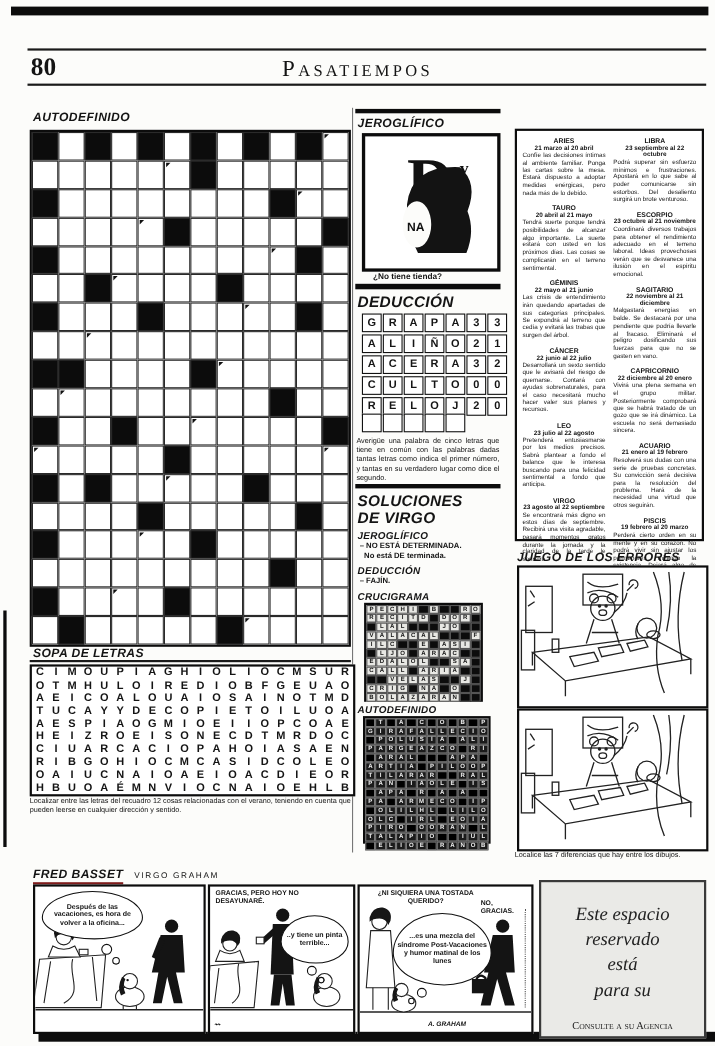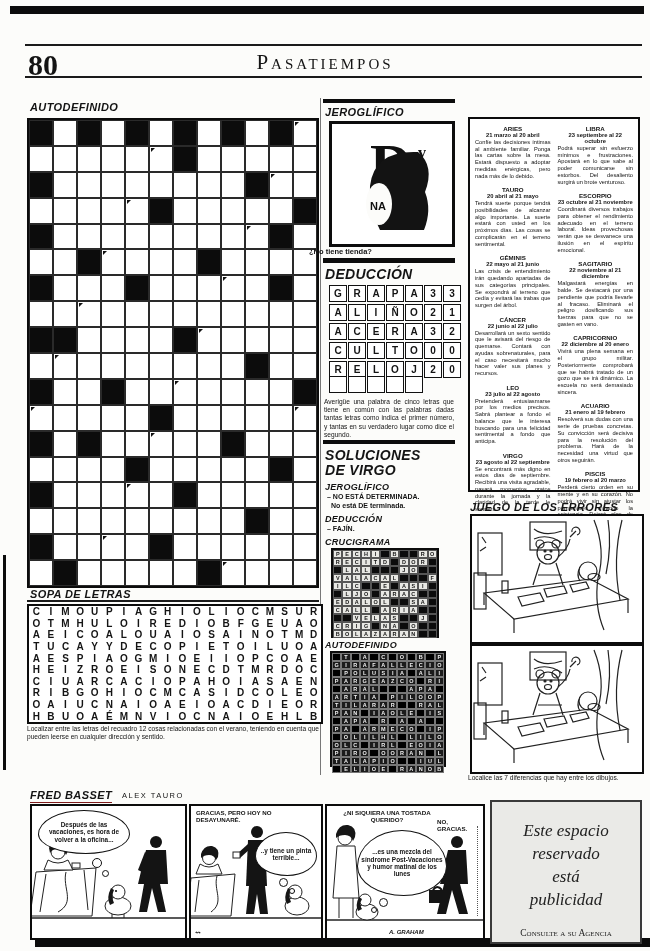--- a/index.html
+++ b/index.html
@@ -2,21 +2,21 @@
 <html><head>
 <meta charset="utf-8">
 <style>
   html,body{margin:0;padding:0;background:#d8d8d4;}
   #page{position:relative;width:650px;height:951px;background:#fcfcfa;margin:0 auto;
         font-family:"Liberation Sans",sans-serif;color:#141414;overflow:hidden;}
   .abs{position:absolute;}
   .bar{background:#0c0c0c;}
   .rule{background:#1a1a1a;}
   
-  .pagenum{font-family:"Liberation Serif",serif;font-size:30px;font-weight:bold;}
+  .pagenum{font-family:"Liberation Serif",serif;font-size:23px;font-weight:bold;}
   .masthead{font-family:"Liberation Serif",serif;font-variant:small-caps;font-size:21px;letter-spacing:3px;text-align:center;}
   .paperinfo{font-size:7.5px;color:#3c3c3c;text-align:right;line-height:1.35;}
   
   .sect{font-weight:bold;font-style:italic;font-size:11px;letter-spacing:.4px;}
   .sect-big{font-weight:bold;font-style:italic;font-size:14px;letter-spacing:.3px;}
   
   .xgrid{display:grid;border:2px solid #0c0c0c;background:#fff;}
   .xgrid .c{border:1px solid #2a2a2a;position:relative;background:#fff;}
   .xgrid .c.blk{background:#0c0c0c;}
   .xgrid .c.arr:before{content:"";position:absolute;left:1px;top:1px;border-top:4px solid #111;border-right:4px solid transparent;}
@@ -503,21 +503,21 @@
   <div class="abs sect" style="left:325px;top:106px;">JEROGLÍFICO</div>
   <div class="abs" style="left:329px;top:121px;width:120px;height:120px;border:3px solid #0c0c0c;background:#fff;">
     <svg width="114" height="114" viewBox="0 0 114 114">
       <text x="38" y="60" font-family="Liberation Serif, serif" font-size="58" font-weight="bold" fill="#111">D</text>
       <text x="86" y="34" font-family="Liberation Serif, serif" font-size="16" font-weight="bold" fill="#111">v</text>
       <path d="M86,28 Q42,26 38,62 Q36,84 48,106 L92,106 Q100,86 93,68 Q103,42 86,28 Z" fill="#131313"></path>
       <ellipse cx="47" cy="80" rx="13" ry="21" fill="#fcfcfa"></ellipse>
       <text x="38" y="86" font-family="Liberation Sans, sans-serif" font-size="11" font-weight="bold" fill="#111">NA</text>
     </svg>
   </div>
-  <div class="abs caption-b" style="left:309px;top:247px;">¿No tiene tienda?</div>
+  <div class="abs caption-b" style="left:339px;top:247px;">¿No tiene tienda?</div>
 
   <div class="abs bar" style="left:323px;top:258px;width:132px;height:5px;"></div>
   <div class="abs sect-big" style="left:325px;top:266px;">DEDUCCIÓN</div>
   <div id="ded-words" class="abs" style="left:329px;top:285px;">
       <div class="dedrow">
         <div class="dedcell">G</div>
         <div class="dedcell">R</div>
         <div class="dedcell">A</div>
         <div class="dedcell">P</div>
         <div class="dedcell">A</div>
@@ -999,22 +999,22 @@
         <use href="#errores-art"></use>
       </svg>
   </div>
   <div class="abs panel" style="left:470px;top:644px;width:170px;height:126px;">
     <svg width="166" height="122" viewBox="0 0 166 120">
         <use href="#errores-art"></use>
       </svg>
   </div>
   <div class="abs tiny" style="left:468px;top:774px;width:174px;text-align:left;">Localice las 7 diferencias que hay entre los dibujos.</div>
 
-  <div class="abs sect" style="left:30px;top:789px;border-bottom:1px solid #7f1d1d;padding-bottom:1px;">FRED BASSET</div>
-  <div class="abs" style="left:122px;top:791px;font-size:7.5px;letter-spacing:1.5px;">ALEX TAURO</div>
+  <div class="abs sect" style="left:30px;top:789px;border-bottom:3px solid #7f1d1d;padding-bottom:1px;">FRED BASSET</div>
+  <div class="abs" style="left:122px;top:791px;font-size:7.5px;letter-spacing:1.5px;">VIRGO GRAHAM</div>
 
   <div class="abs panel" style="left:30px;top:804px;width:153px;height:132px;">
     <div class="bubble" style="left:6px;top:4px;width:92px;height:44px;">Después de las vacaciones, es hora de volver a la oficina...</div>
     <div class="bdot" style="left:60px;top:52px;width:8px;height:8px;"></div>
     <div class="bdot" style="left:70px;top:64px;width:5px;height:5px;"></div>
     <svg width="153" height="132" viewBox="0 0 153 132">
       <line x1="0" y1="112" x2="153" y2="112" stroke="#222" stroke-width="1.4"></line>
       <path d="M4,66 L64,62 L60,110 L-2,110 Z" fill="#fff" stroke="#222"></path>
       <path d="M14,68 L8,106 M34,66 C30,82 44,96 26,106 M52,64 L56,104" stroke="#222" fill="none"></path>
       <circle cx="26" cy="46" r="7" fill="#fff" stroke="#222"></circle>
@@ -1079,18 +1079,18 @@
     </svg>
     <div class="sig" style="left:62px;bottom:3px;">A. GRAHAM</div>
     <div class="abs" style="right:1px;top:20px;width:4px;height:90px;border-left:1px dotted #555;"></div>
   </div>
 
   <div class="abs adbox" style="left:490px;top:800px;width:152px;height:144px;">
     <div id="ad-lines">
         <div class="adline">Este espacio</div>
         <div class="adline">reservado</div>
         <div class="adline">está</div>
-        <div class="adline">publicidad</div>
+        <div class="adline">para su</div>
       </div>
     <div class="adfoot">Consulte a su Agencia</div>
   </div>
 
 </div>
 
 </body></html>

